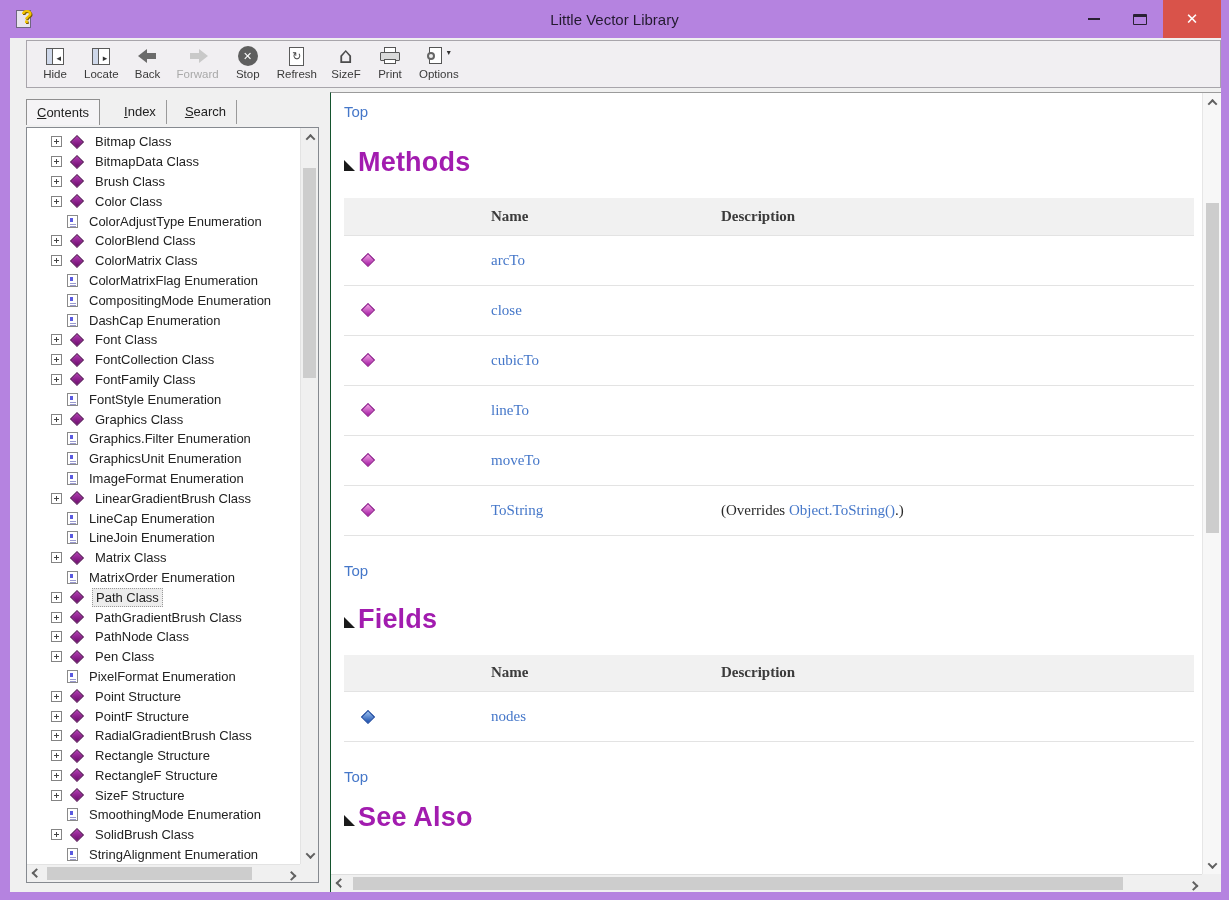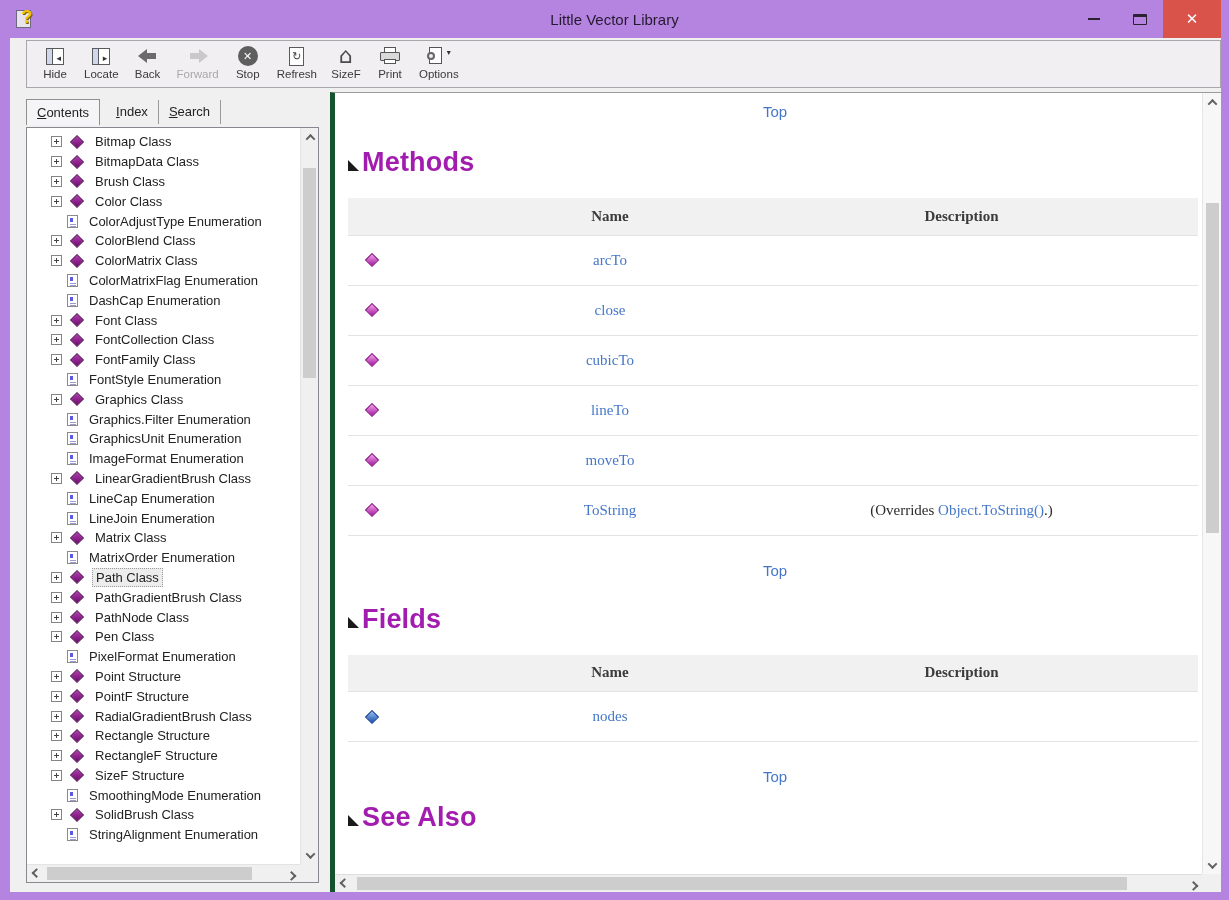--- a/index.html
+++ b/index.html
@@ -44,21 +44,21 @@
   .i-home { font-family:"DejaVu Sans",sans-serif; font-size:22px; color:#4c4c4c; line-height:20px; }
   .i-print { position:relative; width:20px; height:18px; }
   .i-print .paper { position:absolute; left:4px; top:0; width:12px; height:6px; background:#fff; border:1px solid #555; }
   .i-print .body { position:absolute; left:0; top:5px; width:20px; height:9px; background:#d9d9d9; border:1px solid #555; border-radius:1px; }
   .i-print .tray { position:absolute; left:4px; top:12px; width:12px; height:5px; background:#fff; border:1px solid #555; }
   .i-opts { position:relative; width:24px; height:19px; }
   .i-opts .pg { position:absolute; left:2px; top:0; width:13px; height:17px; border:1px solid #555; background:#fff; }
   .i-opts .gear { position:absolute; left:0px; top:5px; width:8px; height:8px; border:2px solid #666; border-radius:50%; background:#eee; }
   .i-opts .drop { position:absolute; right:0; top:1px; font-size:8px; color:#333; }
   
-  .tabstrip { position:absolute; left:16px; top:60px; height:26px; display:flex; align-items:flex-end; font-size:13px; color:#222; }
+  .tabstrip { position:absolute; left:16px; top:60px; height:26px; display:flex; align-items:flex-end; font-size:13px; color:#222;gap:8px; }
   .tab { padding:4px 10px 5px 10px; border-right:1px solid #9a9a9a; }
   .tab.active { border:1px solid #8f8f8f; border-bottom:none; background:#f5f4f6; margin-right:6px; position:relative; top:1px; padding-top:5px; }
   .treebox { position:absolute; left:16px; top:89px; width:293px; height:756px; background:#fff; border:1px solid #868a90; overflow:hidden; }
   .tree-viewport { position:absolute; left:0; top:0; right:18px; bottom:18px; overflow:hidden; padding-top:4px; }
   .trow { height:19.8px; display:flex; align-items:center; font-size:13px; color:#222; white-space:nowrap; }
   .trow .expander { width:11px; height:11px; border:1px solid #848484; background:#fff; margin-left:24px; position:relative; flex:none; }
   .trow .expander::before, .trow .expander::after { content:""; position:absolute; background:#444; }
   .trow .expander::before { left:2px; top:4px; width:5px; height:1px; }
   .trow .expander.plus::after { left:4px; top:2px; width:1px; height:5px; }
   .trow .spacer { width:37px; flex:none; }
@@ -74,21 +74,21 @@
   .sb-corner { position:absolute; right:0; bottom:0; width:18px; height:18px; background:#f0f0f0; }
   .sb-btn { position:absolute; width:18px; height:18px; display:flex; align-items:center; justify-content:center; }
   .sb-thumb-v { position:absolute; left:2px; width:13px; background:#cdcdcd; }
   .sb-thumb-h { position:absolute; top:2px; height:13px; background:#cdcdcd; }
   .chev { width:7px; height:7px; border-left:2px solid #606060; border-top:2px solid #606060; display:inline-block; }
   .chev.up { transform:rotate(45deg) translate(1px,1px); }
   .chev.down { transform:rotate(225deg) translate(1px,1px); }
   .chev.left { transform:rotate(-45deg) translate(1px,-1px); }
   .chev.right { transform:rotate(135deg) translate(1px,-1px); }
   
-  .content-outer { position:absolute; left:320px; top:54px; right:0px; bottom:0px; background:#fff; border-top:1px solid #9b9b9b; border-left:5px solid #14532d;text-align:center; }
+  .content-outer { position:absolute; left:320px; top:54px; right:0px; bottom:0px; background:#fff; border-top:1px solid #9b9b9b; border-left:1px solid #14532d; }
   .content-viewport { position:absolute; left:0; top:0; right:19px; bottom:18px; overflow:hidden; background:#fff; padding:10px 0 0 13px; }
   a.link { color:#4577c9; text-decoration:none; }
   .top-link { font-size:15px; display:inline-block; }
   .sec-heading { margin-top:26px; display:flex; align-items:center; }
   .sec-heading .tri { width:0; height:0; border-right:11px solid transparent; border-bottom:11px solid #1a1a1a; margin-right:3px; position:relative; top:3px; }
   .sec-heading .htxt { font-size:27px; font-weight:bold; color:#a21caf; letter-spacing:0.2px; }
   table.members { margin-top:20px; width:850px; border-collapse:collapse; table-layout:fixed;font-family:Liberation Serif, serif; }
   table.members col.c-icon { width:147px; }
   table.members col.c-name { width:230px; }
   table.members thead td { background:#f1f1f1; font-weight:bold; font-size:15px; color:#3b3b3b; height:37px; }
@@ -251,20 +251,25 @@
           <span class="tlabel">ColorMatrix Class</span>
         </div>
         <div class="trow">
           <span class="spacer"></span>
           <span class="page-icon"></span>
           <span class="tlabel">ColorMatrixFlag Enumeration</span>
         </div>
         <div class="trow">
           <span class="spacer"></span>
           <span class="page-icon"></span>
+          <span class="tlabel">CompositingMode Enumeration</span>
+        </div>
+        <div class="trow">
+          <span class="spacer"></span>
+          <span class="page-icon"></span>
           <span class="tlabel">DashCap Enumeration</span>
         </div>
         <div class="trow">
           <span class="expander plus"></span>
           <span class="book-icon"></span>
           <span class="tlabel">Font Class</span>
         </div>
         <div class="trow">
           <span class="expander plus"></span>
           <span class="book-icon"></span>

